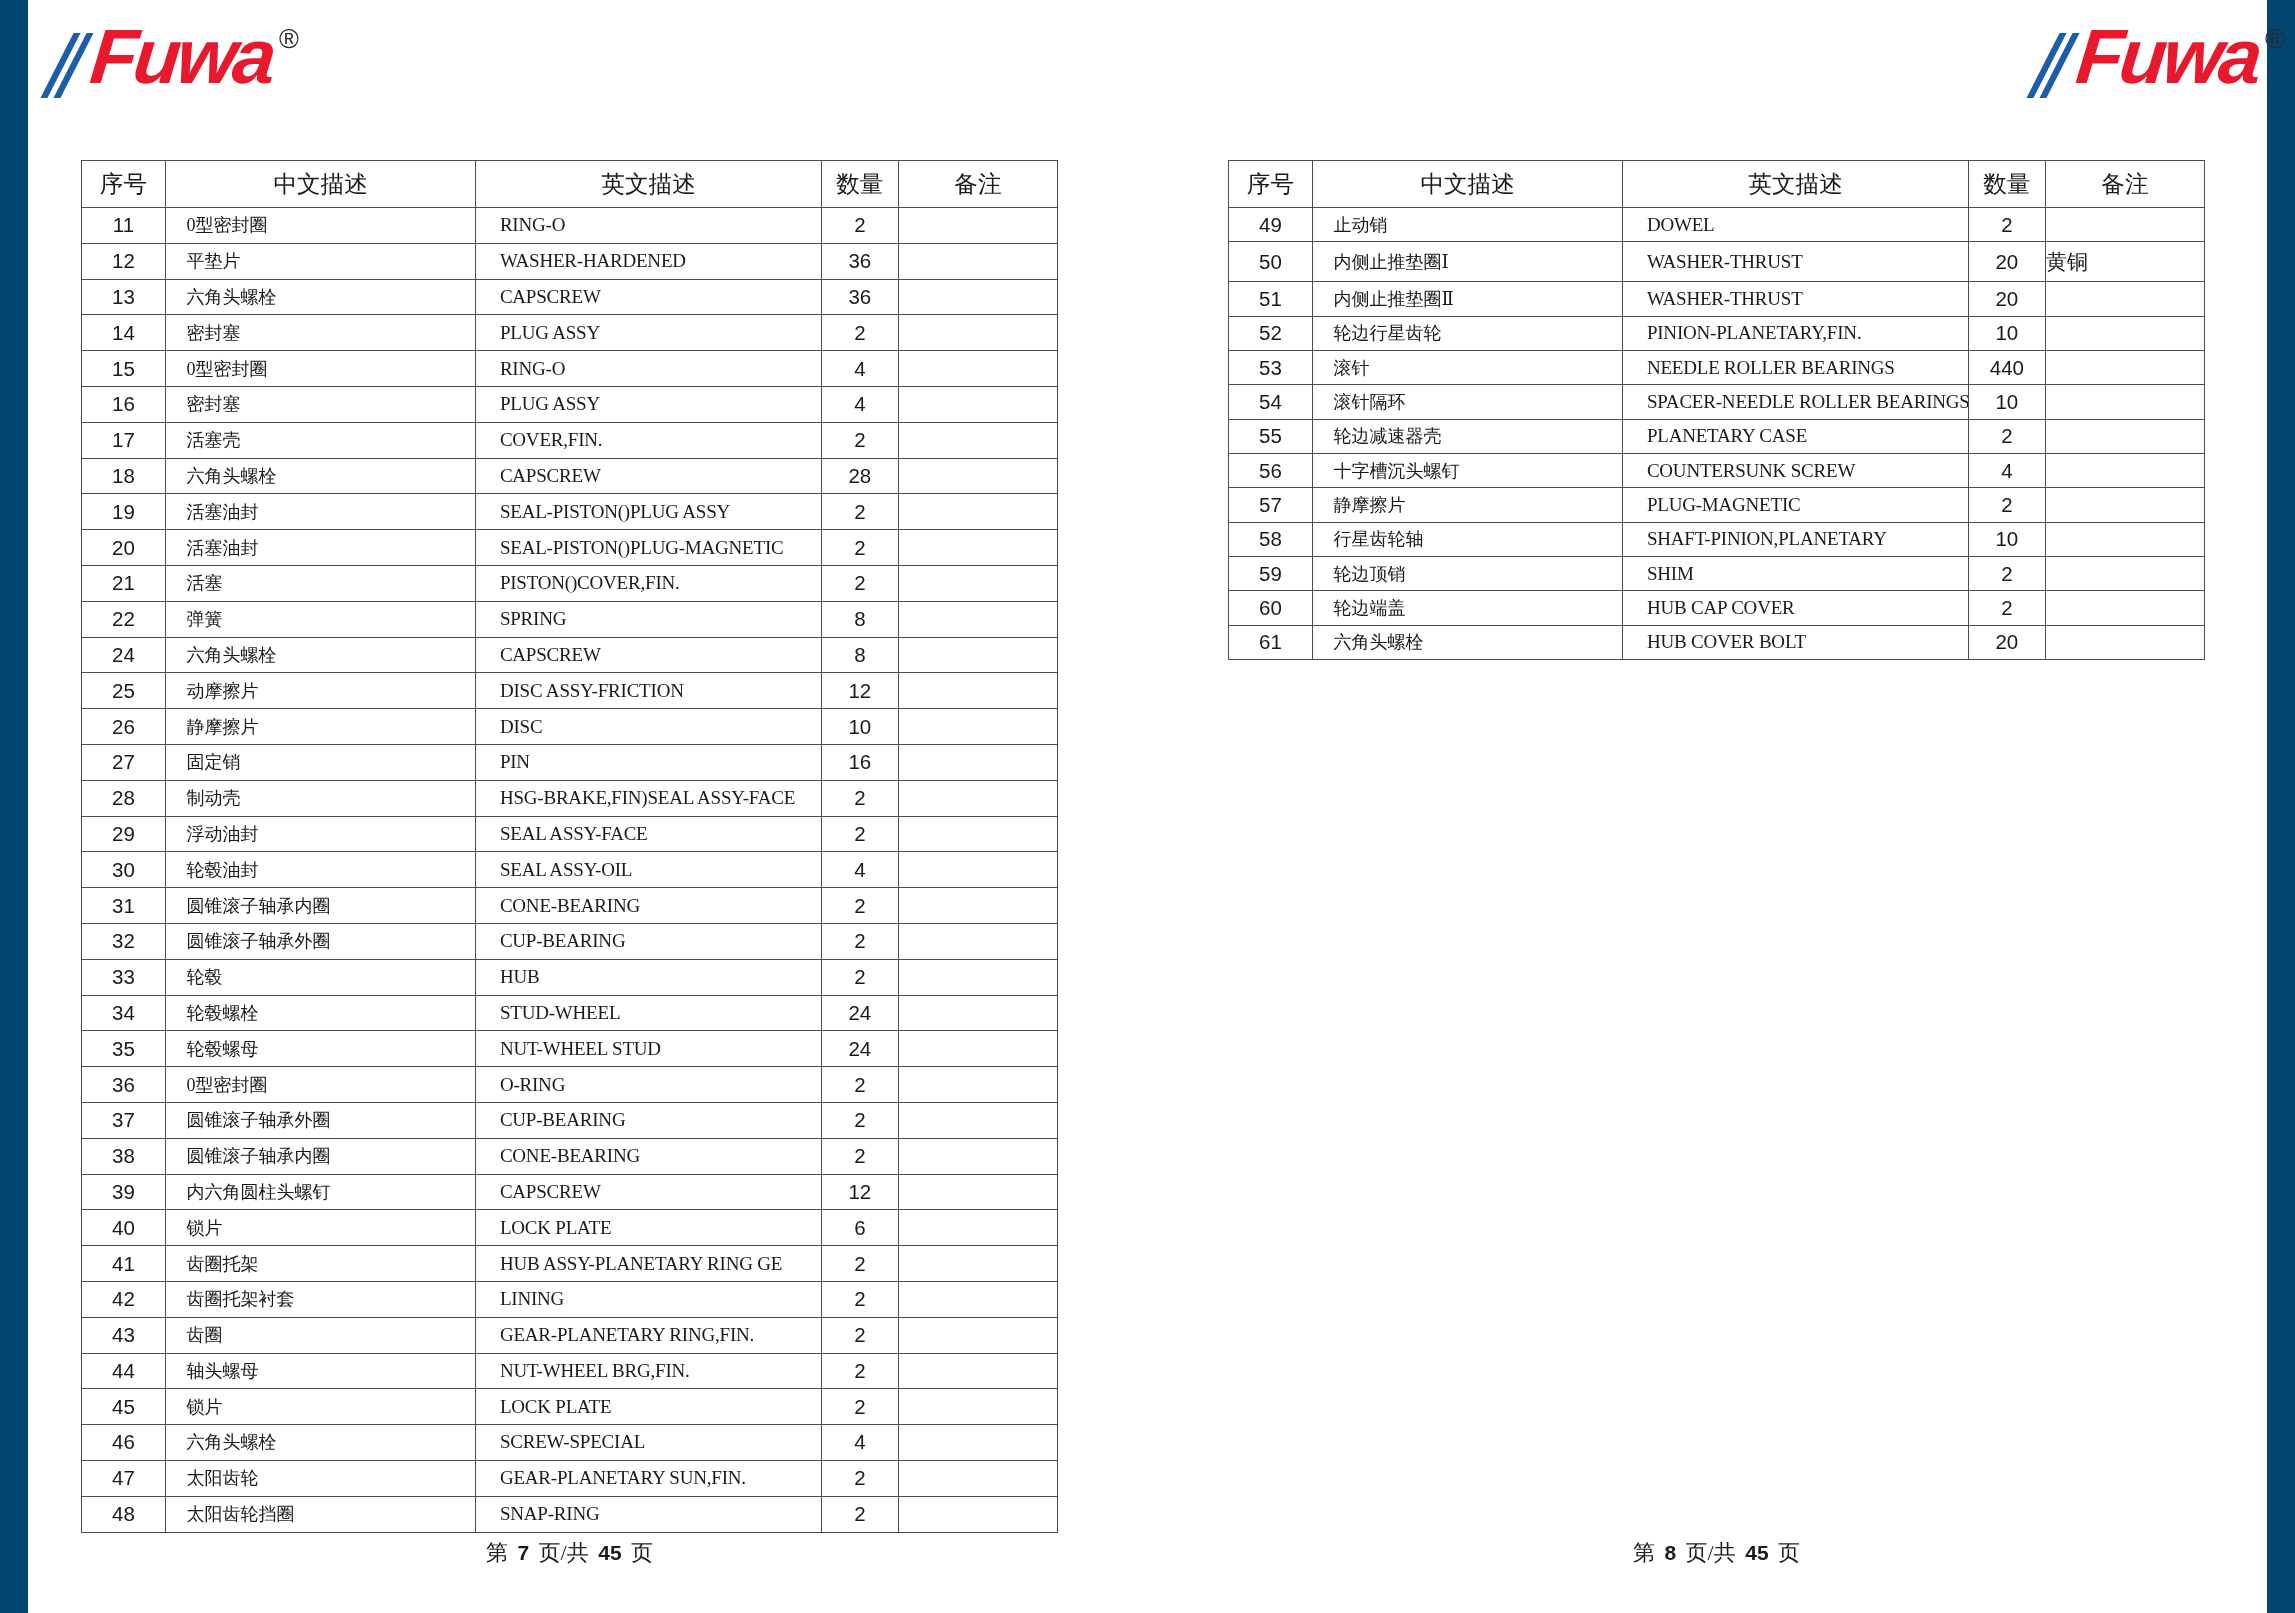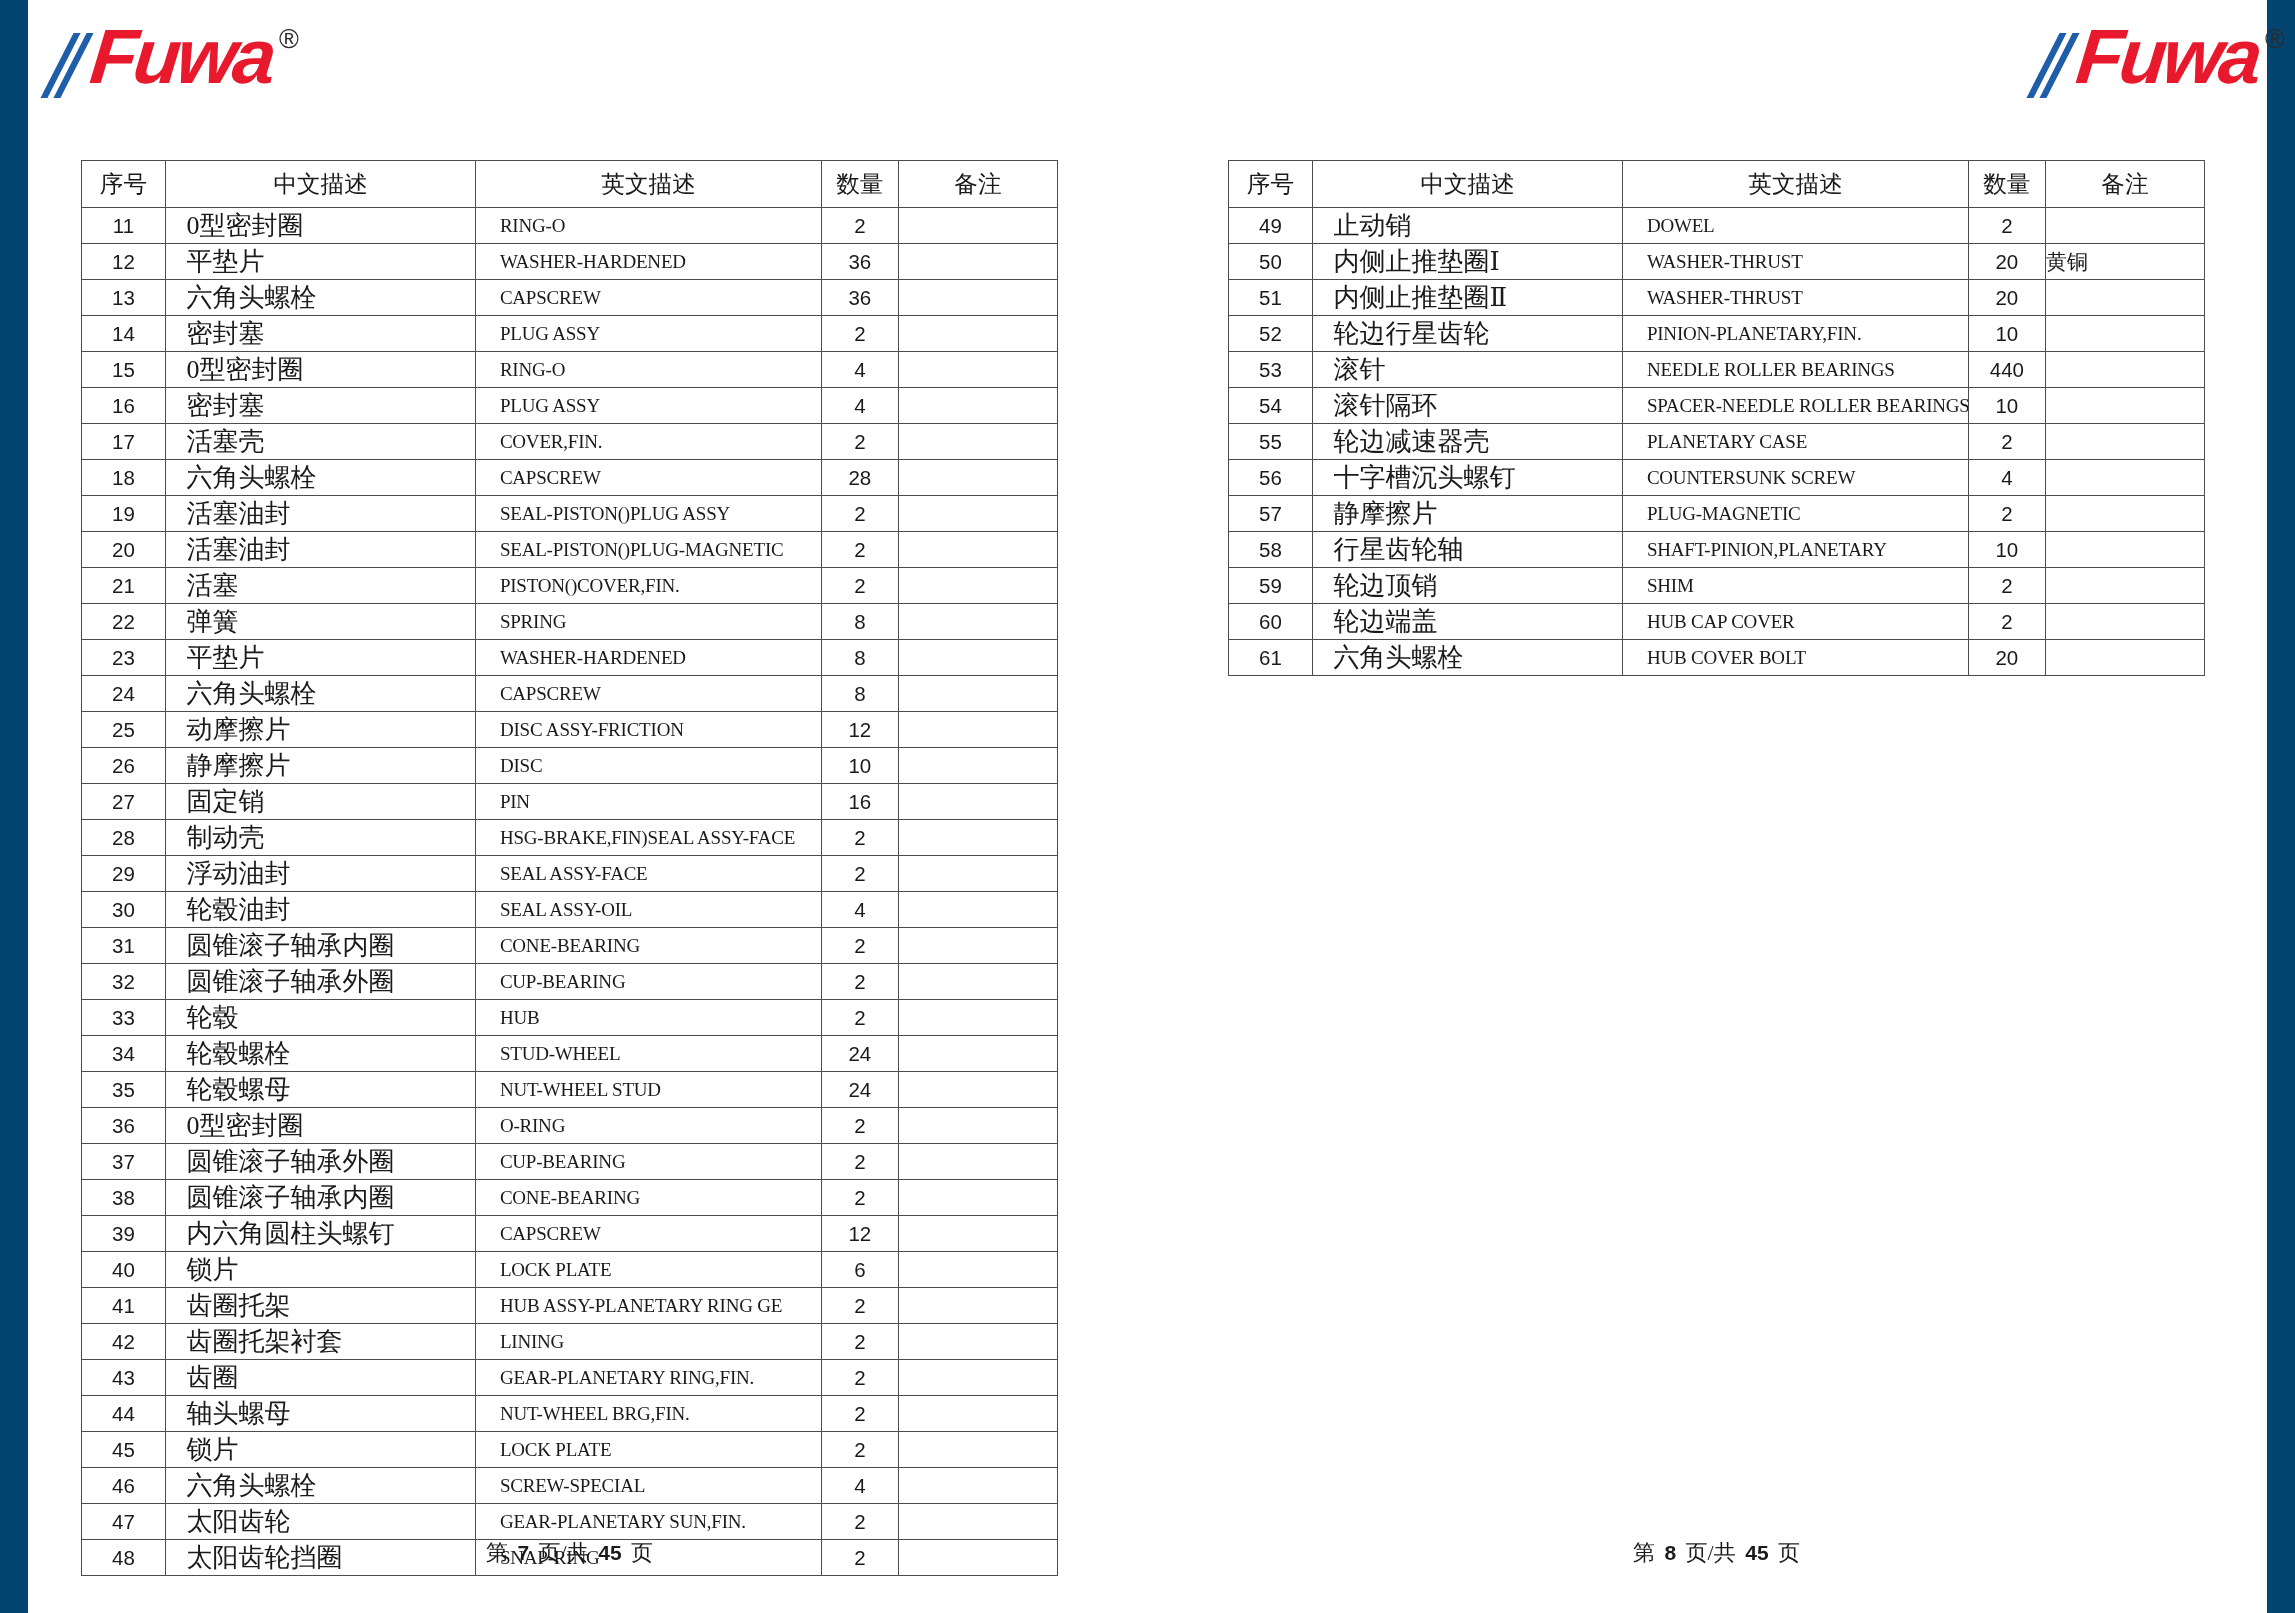--- a/index.html
+++ b/index.html
@@ -29,21 +29,21 @@
   .tblwrap-left{left:81px;width:977px;height:1373px;}
   .tblwrap-right{left:1228px;width:977px;height:500px;}
   table{border-collapse:collapse;table-layout:fixed;width:100%;height:100%;}
   th,td{border:1.6px solid #4c4c4c;overflow:hidden;white-space:nowrap;}
   th{
     height:44px;font-weight:normal;font-size:23.6px;
     font-family:"Liberation Serif","DejaVu Serif",serif;text-align:center;
   }
   td{padding:0;}
   .c-no,.c-qty{text-align:center;font-family:"Liberation Sans","DejaVu Sans",sans-serif;font-size:20.5px;}
-  .c-cn{text-align:left;padding-left:20.5px;font-size:26px;font-family:"Liberation Serif","DejaVu Serif",serif;}
+  .c-cn{text-align:left;padding-left:20.5px;font-size:18px;font-family:"Liberation Serif","DejaVu Serif",serif;}
   .c-en{text-align:left;padding-left:23.6px;font-size:19px;font-family:Liberation Serif, serif;letter-spacing:-0.2px;}
   .c-note{text-align:left;font-size:21px;font-family:Liberation Sans, sans-serif;}
 
   
   .pagefoot{position:absolute;top:1538px;width:977px;text-align:center;font-size:22px;}
   .pagefoot-left{left:81px;}
   .pagefoot-right{left:1228px;}
   .pagefoot b{font-family:"Liberation Sans","DejaVu Sans",sans-serif;font-size:21px;margin:0 7.9px;}
   .pagefoot span{margin:0 1.6px;}
 </style>
@@ -168,27 +168,20 @@
           <td class="c-note"></td>
         </tr>
         <tr>
           <td class="c-no">22</td>
           <td class="c-cn">弹簧</td>
           <td class="c-en">SPRING</td>
           <td class="c-qty">8</td>
           <td class="c-note"></td>
         </tr>
         <tr>
-          <td class="c-no">23</td>
-          <td class="c-cn">平垫片</td>
-          <td class="c-en">WASHER-HARDENED</td>
-          <td class="c-qty">8</td>
-          <td class="c-note"></td>
-        </tr>
-        <tr>
           <td class="c-no">24</td>
           <td class="c-cn">六角头螺栓</td>
           <td class="c-en">CAPSCREW</td>
           <td class="c-qty">8</td>
           <td class="c-note"></td>
         </tr>
         <tr>
           <td class="c-no">25</td>
           <td class="c-cn">动摩擦片</td>
           <td class="c-en">DISC ASSY-FRICTION</td>

